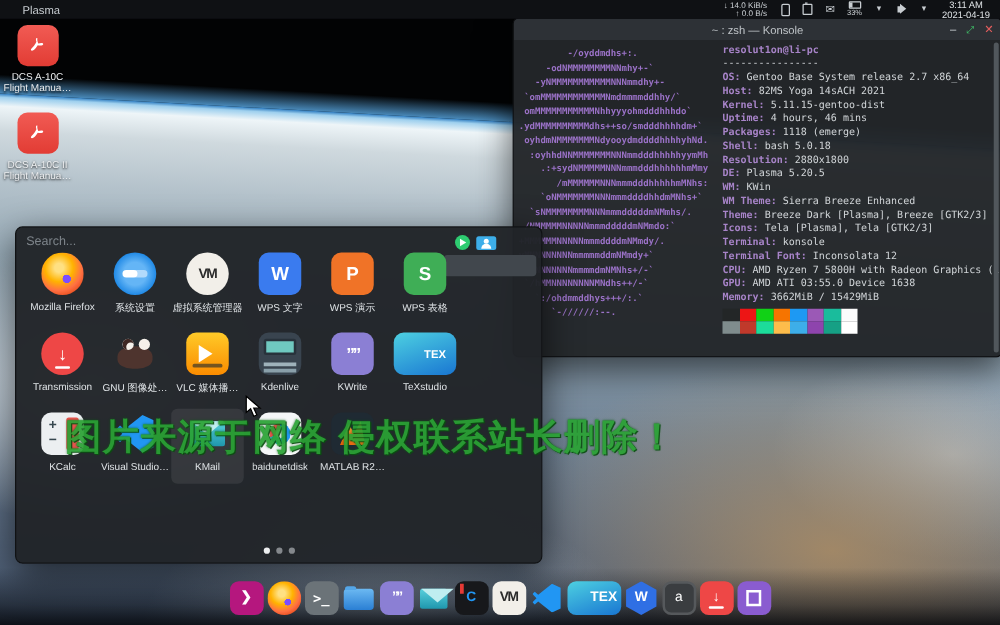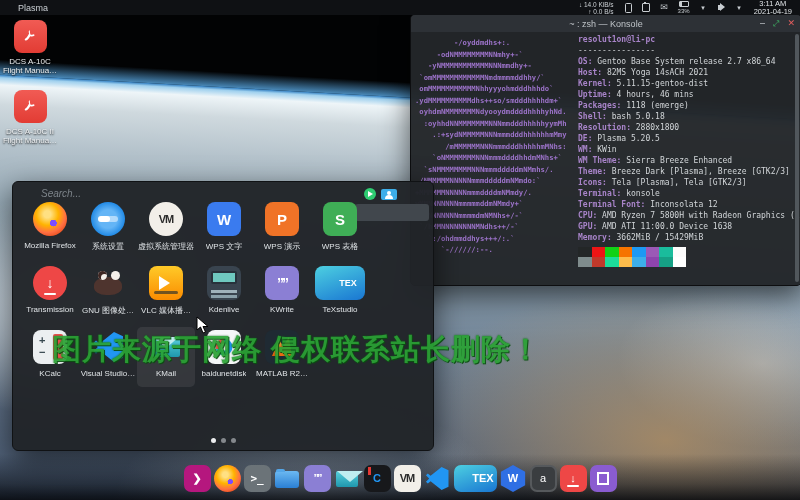--- a/index.html
+++ b/index.html
@@ -99,22 +99,22 @@
   .ic-darkapp .glyph{color:#2196f3;font-size:13px;}
   .ic-wpshex{background:#2f6fe4;border-radius:0;clip-path:polygon(50% 0,95% 25%,95% 75%,50% 100%,5% 75%,5% 25%);}
   .ic-wpshex .glyph{font-size:12px;}
   .ic-acircle{border-radius:50%;background:#3a3d40;border:2px solid #56595c;box-sizing:border-box;}
   .ic-acircle .glyph{font-size:13px;font-weight:normal;}
   .ic-spectacle{background:#8a5cd0;border-radius:6px;}
   .ic-spectacle::before{content:"";position:absolute;inset:26%;border:2.5px solid #fff;}
   
   #launcher{position:absolute;left:12px;top:181px;width:420px;height:268px;background:rgba(33,36,40,.97);
     border:1px solid #101214;border-radius:6px;box-shadow:0 10px 30px rgba(0,0,0,.6);z-index:3;}
-  #search{position:absolute;left:26px;top:5px;width:220px;background:transparent;border:none;outline:none;
-    color:#c8cdd1;font-size:10px;font-family:"Liberation Sans",sans-serif;font-style:italic;}
+  #search{position:absolute;left:6px;top:5px;width:220px;background:transparent;border:none;outline:none;
+    color:#c8cdd1;font-size:10px;font-family:"Liberation Sans",sans-serif;}
   #search::placeholder{color:#7d848a;}
   #leave-btn{position:absolute;right:57px;top:6px;width:12px;height:12px;border-radius:50%;background:#2ecc71;}
   #leave-btn::after{content:"";position:absolute;left:4px;top:3px;border-left:5px solid #fff;border-top:3px solid transparent;border-bottom:3px solid transparent;}
   #user-btn{position:absolute;right:36px;top:7px;width:16px;height:11px;border-radius:2px;background:#3daee9;}
   #user-btn::before{content:"";position:absolute;left:6px;top:2px;width:4px;height:4px;border-radius:50%;background:#fff;}
   #user-btn::after{content:"";position:absolute;left:4px;top:6px;width:8px;height:4px;border-radius:4px 4px 0 0;background:#fff;}
   #categories{position:absolute;right:4px;top:22px;width:74px;display:flex;flex-direction:column;}
   .cat-item{height:17.2px;display:flex;align-items:center;padding-left:6px;font-size:9.5px;color:#ced3d7;border-radius:3px;cursor:default;}
   .cat-item.active{background:#41474d;color:#e8ebed;}
   #app-grid{position:absolute;left:8px;top:17px;width:352px;display:grid;grid-template-columns:repeat(6,58px);grid-auto-rows:60px;row-gap:4px;}
@@ -232,21 +232,21 @@
           <div class="nf-line"><span class="nf-key">Shell:</span><span class="nf-val"> bash 5.0.18</span></div>
           <div class="nf-line"><span class="nf-key">Resolution:</span><span class="nf-val"> 2880x1800</span></div>
           <div class="nf-line"><span class="nf-key">DE:</span><span class="nf-val"> Plasma 5.20.5</span></div>
           <div class="nf-line"><span class="nf-key">WM:</span><span class="nf-val"> KWin</span></div>
           <div class="nf-line"><span class="nf-key">WM Theme:</span><span class="nf-val"> Sierra Breeze Enhanced</span></div>
           <div class="nf-line"><span class="nf-key">Theme:</span><span class="nf-val"> Breeze Dark [Plasma], Breeze [GTK2/3]</span></div>
           <div class="nf-line"><span class="nf-key">Icons:</span><span class="nf-val"> Tela [Plasma], Tela [GTK2/3]</span></div>
           <div class="nf-line"><span class="nf-key">Terminal:</span><span class="nf-val"> konsole</span></div>
           <div class="nf-line"><span class="nf-key">Terminal Font:</span><span class="nf-val"> Inconsolata 12</span></div>
           <div class="nf-line"><span class="nf-key">CPU:</span><span class="nf-val"> AMD Ryzen 7 5800H with Radeon Graphics (16</span></div>
-          <div class="nf-line"><span class="nf-key">GPU:</span><span class="nf-val"> AMD ATI 11:00.0 Device 1638</span></div>
+          <div class="nf-line"><span class="nf-key">GPU:</span><span class="nf-val"> AMD ATI 03:55.0 Device 1638</span></div>
           <div class="nf-line"><span class="nf-key">Memory:</span><span class="nf-val"> 3662MiB / 15429MiB</span></div>
         </div>
     </div>
     <div id="palette">
       <div class="pal-row">
 
       <span class="swatch" style="background: rgb(35, 38, 39);"></span>
           <span class="swatch" style="background: rgb(237, 21, 21);"></span>
           <span class="swatch" style="background: rgb(17, 209, 22);"></span>
           <span class="swatch" style="background: rgb(246, 116, 0);"></span>

